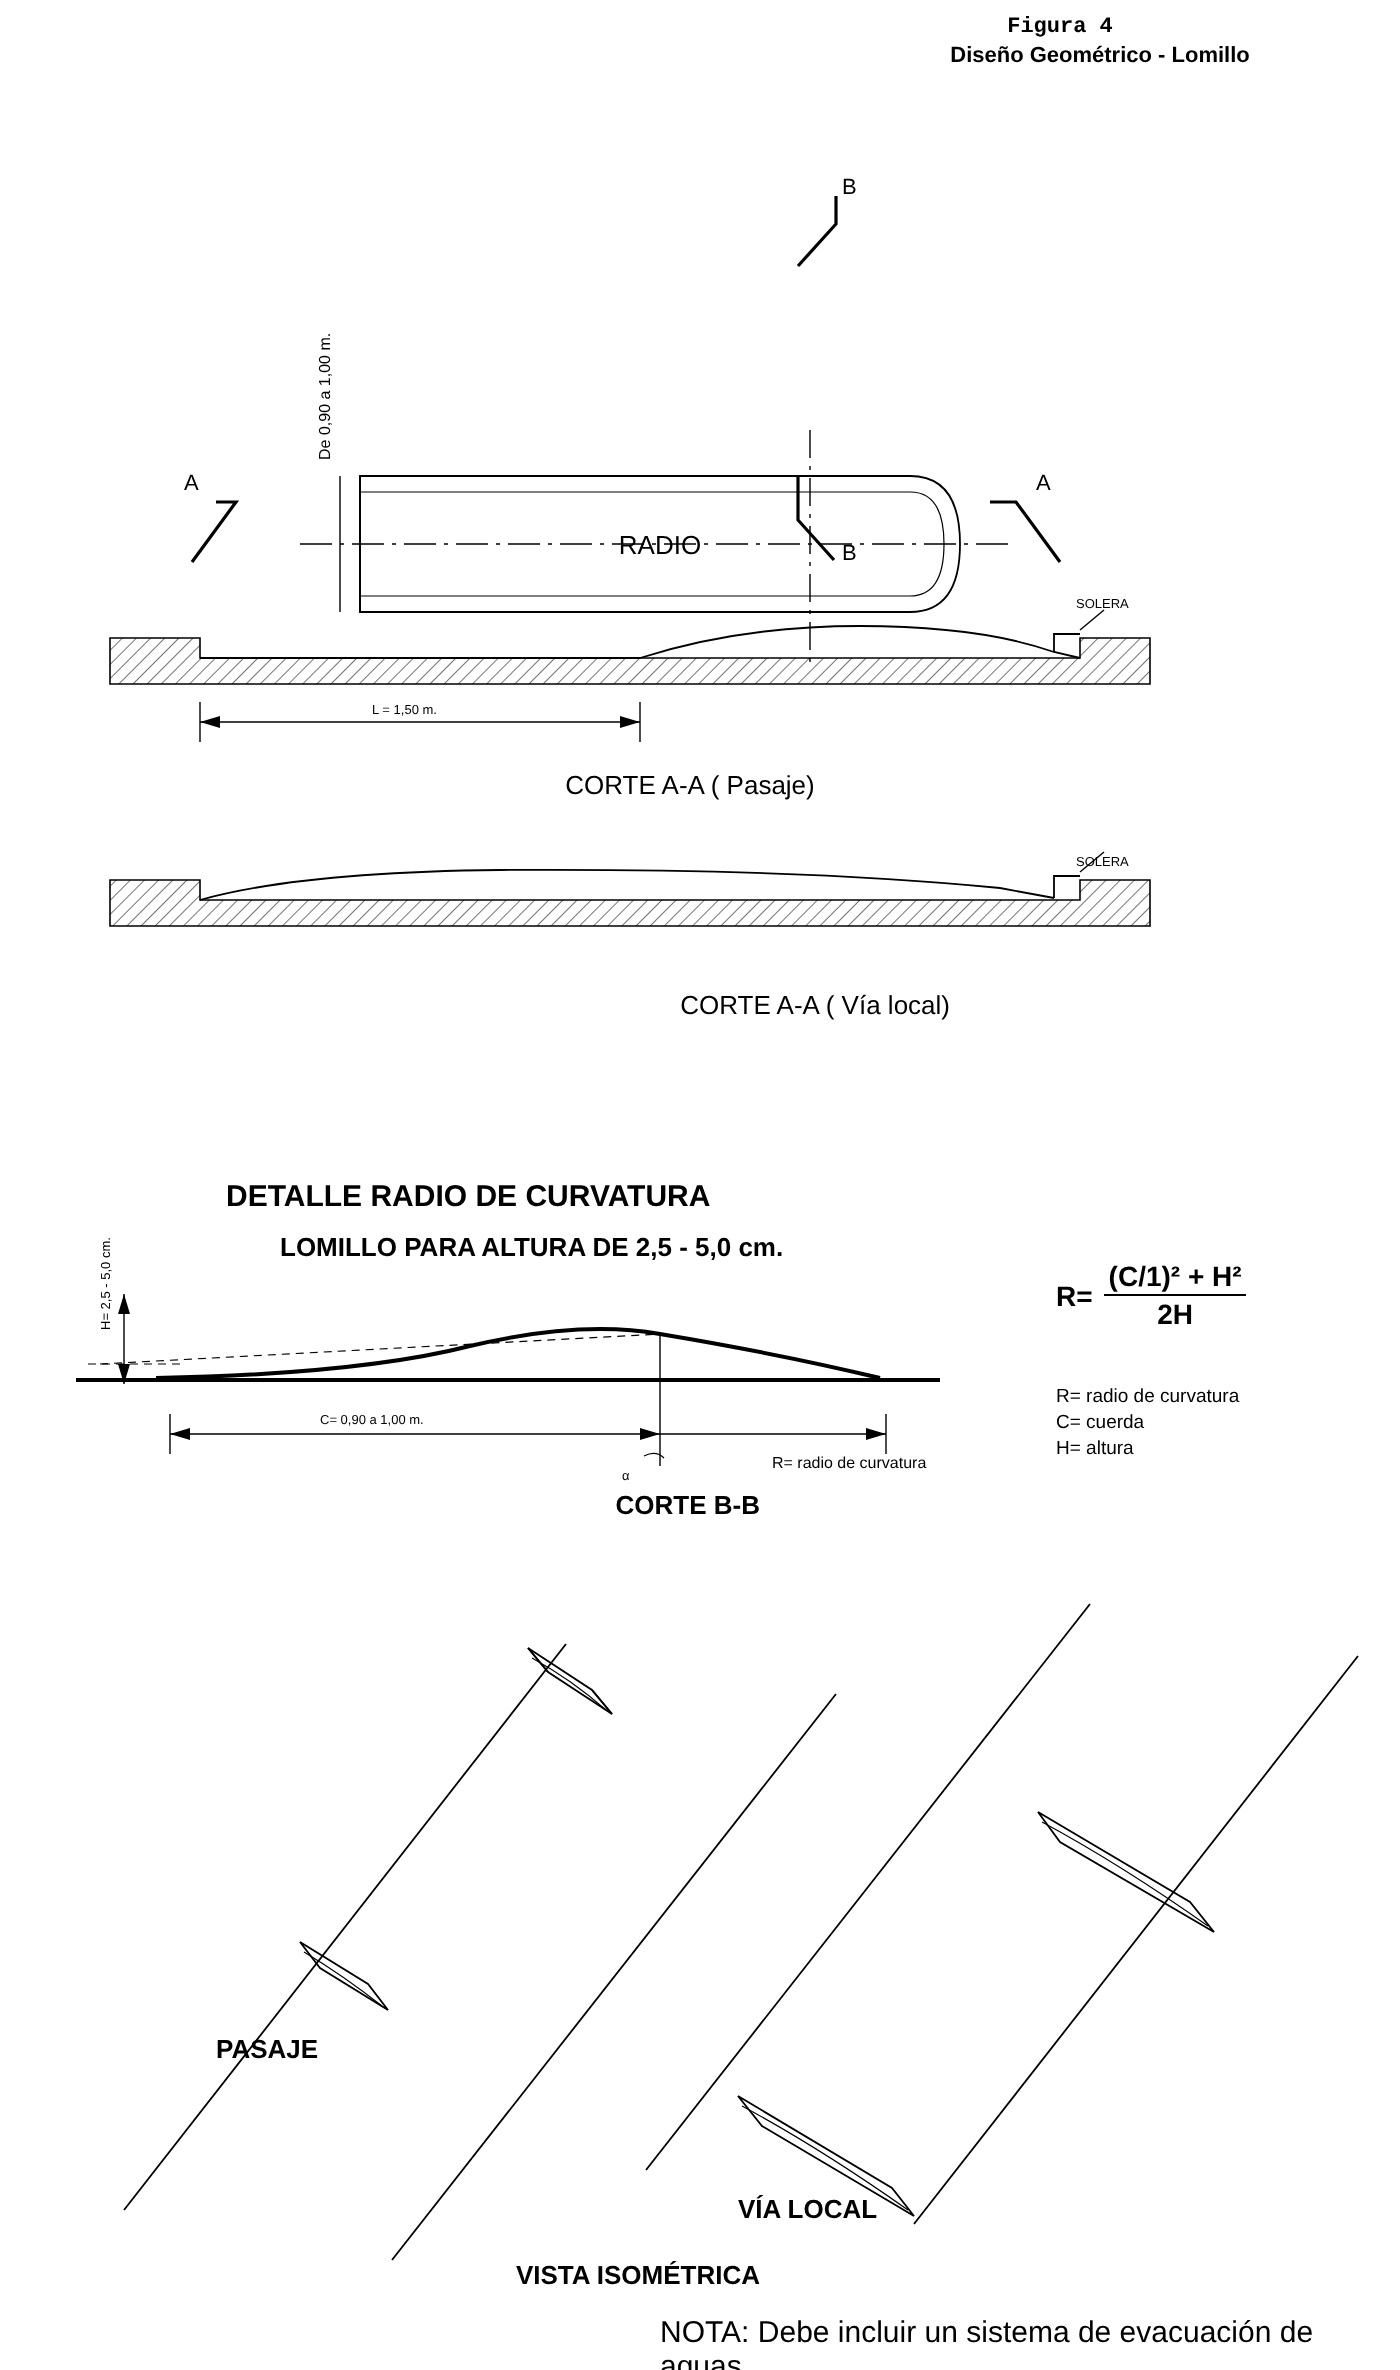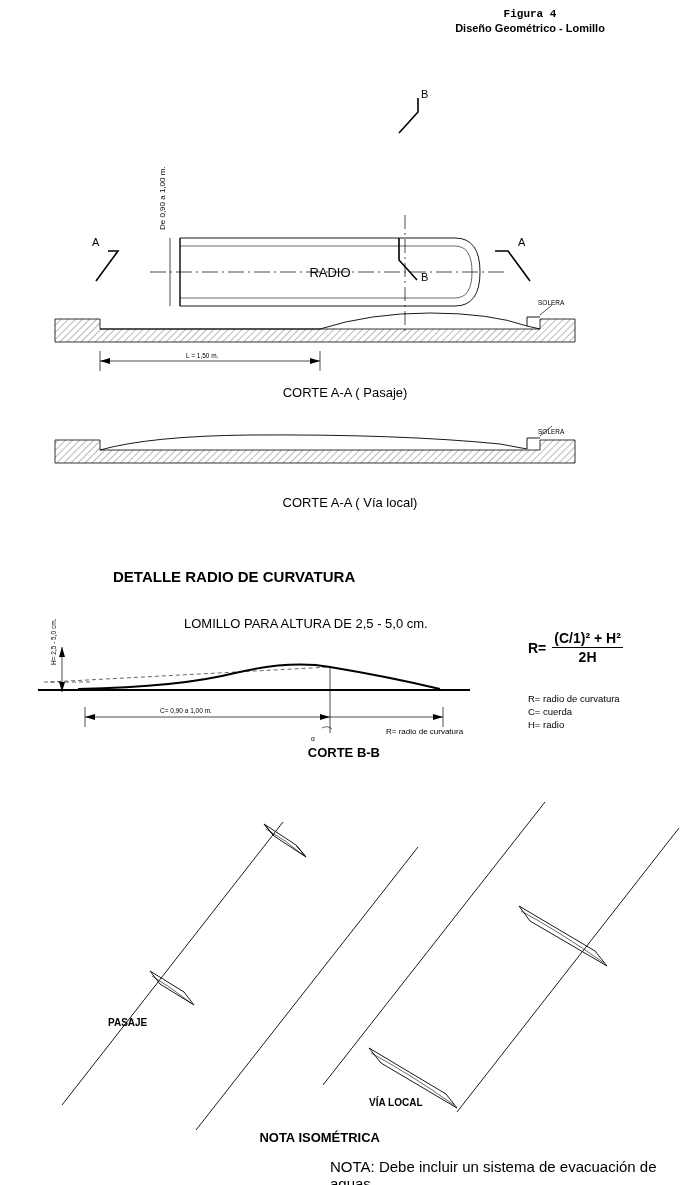--- a/index.html
+++ b/index.html
@@ -33,44 +33,43 @@
     font-weight: bold;
     text-align: right;
   }
   svg { display: block; overflow: visible; }
   .detail-title {
     font-size: 15px;
     font-weight: bold;
   }
   .detail-sub {
     font-size: 13px;
-    font-weight: normal;
-    margin-left: 44px;
+    font-weight: bold;
   }
   .formula {
     font-size: 14px;
     font-weight: bold;
   }
   .legend { font-size: 9.5px; line-height: 13px; }
   .note { font-size: 15px; }
   .rot90 {
     transform: rotate(-90deg);
     transform-origin: left top;
     white-space: nowrap;
   }
   .isoLabel {
-    font-size: 10px;
+    font-size: 13px;
     font-weight: bold;
   }
 </style>
 </head>
 <body>
 
 <div class="abs ttl" style="left:420px; top:8px; width:220px;font-family:Liberation Mono, monospace;">Figura 4</div>
-<div class="abs ttl" style="left:420px; top:22px; width:220px;">Diseño Geométrico - Lomillo</div>
+<div class="abs ttl" style="left:440px; top:22px; width:220px;">Diseño Geométrico - Lomillo</div>
 
 <div class="abs" style="left:0px; top:85px; width:700px; height:210px;">
   <svg width="700" height="210">
 
     <path d="M 180 153 L 455 153 Q 480 153 480 187 Q 480 221 455 221 L 180 221 Z" fill="none" stroke="#000" stroke-width="0.9"></path>
     <line x1="180" y1="153" x2="180" y2="221" stroke="#000" stroke-width="0.9"></line>
 
     <path d="M 180 161 L 455 161 Q 472 161 472 187 Q 472 213 455 213 L 180 213" fill="none" stroke="#000" stroke-width="0.6"></path>
 
     <line x1="150" y1="187" x2="505" y2="187" stroke="#000" stroke-width="0.7" stroke-dasharray="16,4,2,4"></line>
@@ -146,23 +145,23 @@
         <line x1="0" y1="0" x2="0" y2="5" stroke="#000" stroke-width="0.55"></line>
       </pattern>
     </defs>
     <path d="M 55 20 L 100 20 L 100 30 L 540 30 L 540 20 L 575 20 L 575 43 L 55 43 Z" fill="url(#hatchB)" stroke="#000" stroke-width="0.8"></path>
     <path d="M 100 30 Q 150 16 250 15 Q 400 14 500 24 L 527 29" fill="none" stroke="#000" stroke-width="0.9"></path>
     <path d="M 527 29 L 527 18 L 540 18" fill="none" stroke="#000" stroke-width="0.9"></path>
     <line x1="540" y1="16" x2="552" y2="6" stroke="#000" stroke-width="0.7"></line>
   </svg>
 </div>
 <div class="abs lbl-xs" style="left:538px; top:428px;">SOLERA</div>
-<div class="abs caption" style="left:225px; top:495px; width:250px;">CORTE A-A ( Vía local)</div>
-
-<div class="abs detail-title" style="left:113px; top:568px;">DETALLE RADIO DE CURVATURA</div>
+<div class="abs caption" style="left:225px; top:495px; width:250px;text-align:right;">CORTE A-A ( Vía local)</div>
+
+<div class="abs detail-title" style="left:113px; top:590px;">DETALLE RADIO DE CURVATURA</div>
 <div class="abs detail-sub" style="left:140px; top:616px;">LOMILLO PARA ALTURA DE 2,5 - 5,0 cm.</div>
 
 <div class="abs" style="left:0px; top:585px; width:700px; height:185px;">
   <svg width="700" height="185">
 
     <line x1="38" y1="105" x2="470" y2="105" stroke="#000" stroke-width="2"></line>
 
     <path d="M 78 104 Q 180 102 235 88 Q 290 75 330 82 Q 390 92 440 104" fill="none" stroke="#000" stroke-width="2"></path>
 
     <line x1="50" y1="97" x2="330" y2="82" stroke="#000" stroke-width="0.6" stroke-dasharray="4,3"></line>
@@ -198,21 +197,21 @@
       <span class="formula" style="display:block; padding:0 2px;">(C/1)² + H²</span>
       <span style="display:block; height:1px; background:#000; margin:1px 0;"></span>
       <span class="formula" style="display:block;">2H</span>
     </span>
   </div>
 </div>
 
 <div class="abs legend" style="left:528px; top:692px; width:160px;">
   <div>R= radio de curvatura</div>
   <div>C= cuerda</div>
-  <div>H= radio</div>
+  <div>H= altura</div>
 </div>
 
 <div class="abs" style="left:0px; top:800px; width:700px; height:330px;">
   <svg width="700" height="330">
 
     <line x1="62" y1="305" x2="283" y2="22" stroke="#000" stroke-width="0.9"></line>
     <line x1="196" y1="330" x2="418" y2="47" stroke="#000" stroke-width="0.9"></line>
 
     <path d="M 264 24 L 296 45 L 306 57 L 274 36 Z" fill="none" stroke="#000" stroke-width="0.9"></path>
     <path d="M 264 24 L 274 36" fill="none" stroke="#000" stroke-width="0.9"></path>
@@ -227,15 +226,15 @@
 
     <path d="M 519 106 L 595 151 L 607 166 L 530 121 Z" fill="none" stroke="#000" stroke-width="0.9"></path>
     <path d="M 521 111 Q 560 132 604 163" fill="none" stroke="#000" stroke-width="0.6"></path>
 
     <path d="M 369 248 L 446 294 L 457 308 L 381 263 Z" fill="none" stroke="#000" stroke-width="0.9"></path>
     <path d="M 371 253 Q 410 274 454 305" fill="none" stroke="#000" stroke-width="0.6"></path>
   </svg>
 </div>
 <div class="abs isoLabel" style="left:108px; top:1017px;">PASAJE</div>
 <div class="abs isoLabel" style="left:369px; top:1097px;">VÍA LOCAL</div>
-<div class="abs caption-b" style="left:180px; top:1130px; width:200px;">NOTA ISOMÉTRICA</div>
+<div class="abs caption-b" style="left:180px; top:1130px; width:200px;">VISTA ISOMÉTRICA</div>
 
 <div class="abs note" style="left:330px; top:1158px; width:360px;">NOTA: Debe incluir un sistema de evacuación de aguas.</div>
 
 </body></html>

